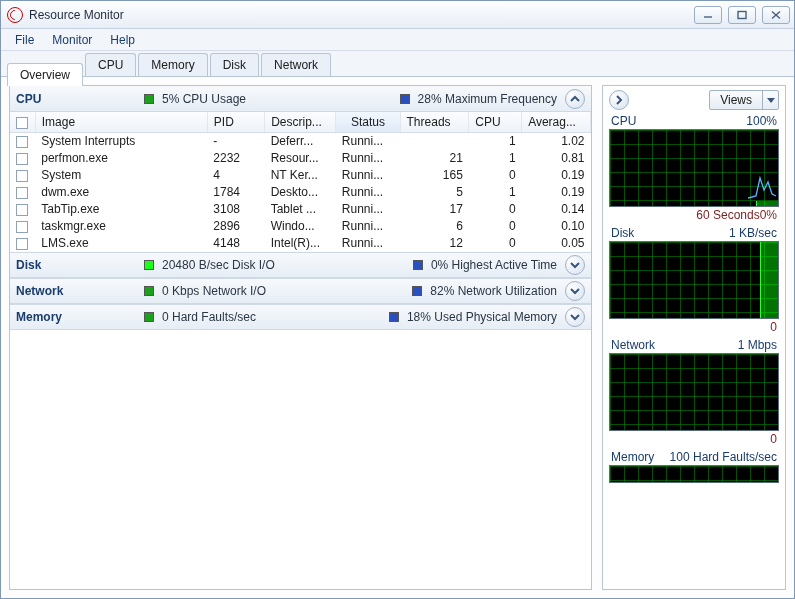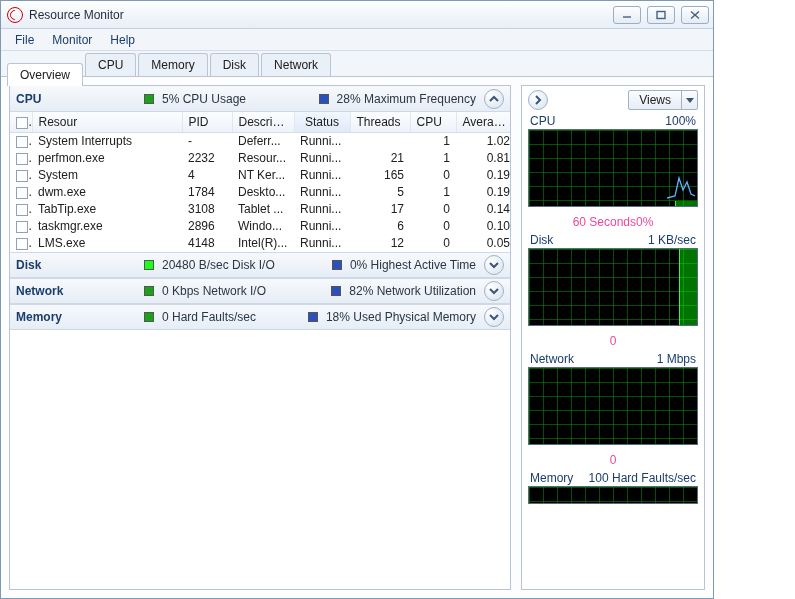--- a/index.html
+++ b/index.html
@@ -1,18 +1,18 @@
 <!DOCTYPE html>
 <html><head>
 <meta charset="utf-8">
 <style>
   * { box-sizing: border-box; font-family: "Segoe UI", Tahoma, sans-serif; }
   body { margin: 0; background: #fff; font-size: 12px; color: #202020; }
   .window {
-    width: 714px; height: 599px; margin: 0;
+    width: 795px; height: 599px; margin: 0;
     border: 1px solid #7f98b5; background: #ecf2fa;
     display: flex; flex-direction: column;
   }
   .titlebar {
     height: 28px; display: flex; align-items: center;
     background: linear-gradient(#fdfefe, #e8eef7);
     border-bottom: 1px solid #c5d1e0; padding: 0 4px;
   }
   .titlebar .app-icon {
     width: 16px; height: 16px; margin: 0 6px 0 2px;
@@ -124,21 +124,21 @@
     background-size: 14px 14px;
   }
   .chart .fill {
     position: absolute; right: 0; bottom: 0; width: 22px;
     background: rgba(0,255,0,0.45); border-left: 1px solid #2eff2e;
   }
   .chart .line {
     position: absolute; right: 0; bottom: 0;
     stroke: #5ab3ff; stroke-width: 1.3; fill: none;
   }
-  .chartsub { display: flex; justify-content: center; color: #ec4899; padding: 8px 2px 0; }
+  .chartsub { display: flex; justify-content: flex-end; color: #7f1d1d; padding: 1px 2px 0; }
 </style>
 </head>
 <body>
 
 <div class="window">
 
   <div class="titlebar">
     <span class="app-icon"></span>
     <span class="title">Resource Monitor</span>
     <div class="winbtns">
@@ -201,21 +201,21 @@
               <col style="width:50px">
             <col style="width:62px">
               <col style="width:56px">
               <col style="width:60px">
             <col style="width:46px">
               <col style="width:60px">
           </colgroup>
           <thead>
             <tr>
               <th><span class="chk"></span></th>
-              <th>Resour</th>
+              <th>Image</th>
               <th>PID</th>
               <th>Descrip...</th>
               <th class="sorted">Status</th>
               <th class="num">Threads</th>
               <th class="num">CPU</th>
               <th class="num">Averag...</th>
             </tr>
           </thead>
           <tbody id="cpu-rows">
               <tr>

